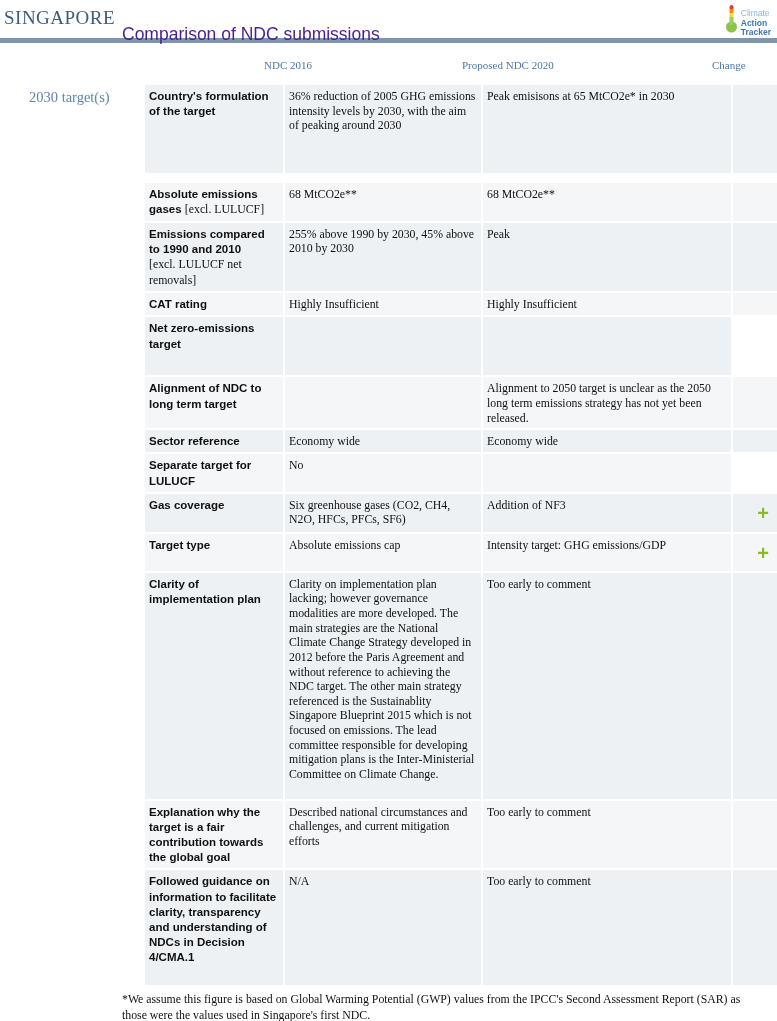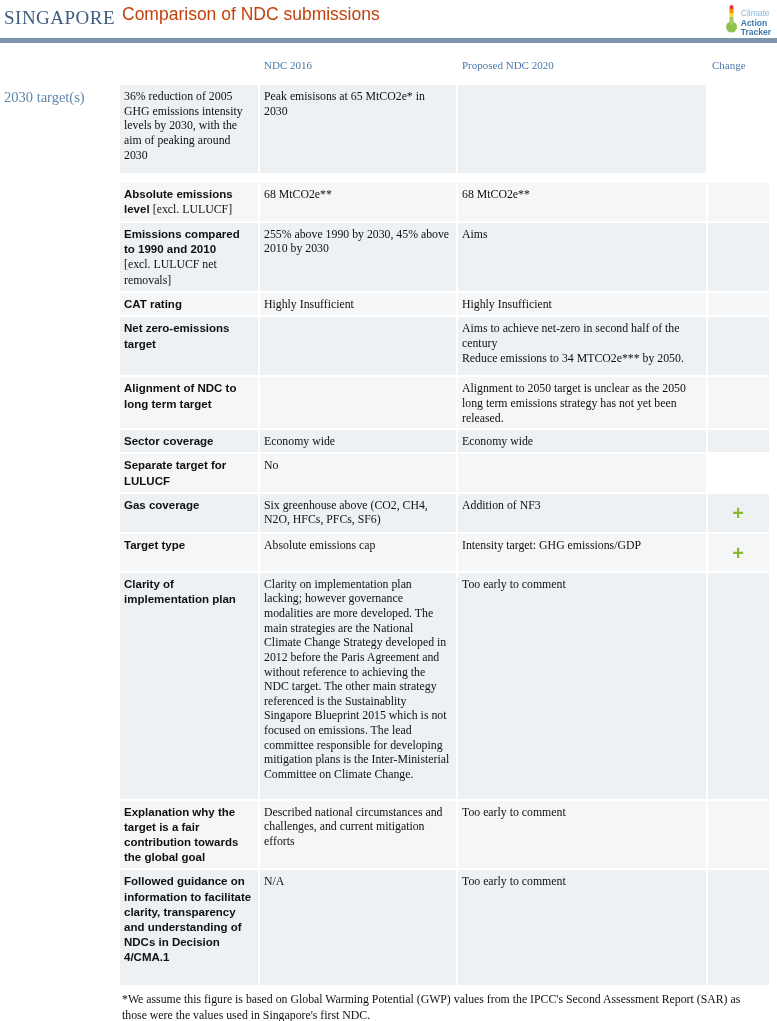--- a/index.html
+++ b/index.html
@@ -6,35 +6,35 @@
   .page {
     position:relative; width:777px; height:1021px; overflow:hidden;
     background:#ffffff; font-family:"Liberation Sans", sans-serif;
   }
   
   .masthead { position:relative; height:38px; }
   .country {
     position:absolute; left:4px; top:7px;
     font-family:"Liberation Serif", serif; font-size:19px; color:#3d5c7e; letter-spacing:.5px;
   }
-  .doc-title { position:absolute; left:122px; top:4px; font-size:17.5px; color:#c2410c; }
+  .doc-title { position:absolute; left:122px; top:24px; font-size:17.5px; color:#4c1d95; }
   .logo { position:absolute; top:3px; right:6px; display:flex; align-items:flex-end; gap:3px; }
   .logo-text { font-size:8.5px; line-height:1.08; }
   .logo-l1 { color:#8ab6d8; }
   .logo-l2, .logo-l3 { color:#3d78ad; font-weight:bold; }
   .top-bar { height:5px; background:#7e96ab; width:777px; }
   
   .col-headers {
     display:grid; margin-left:120px; width:649px;
     grid-template-columns:138px 196px 248px 61px; column-gap:2px;
     margin-top:16px; font-family:"Liberation Serif", serif; font-size:11px; color:#4a78a8;
   }
   .col-headers .h { padding-left:4px; }
   
-  .table-wrap { position:relative; margin-top:14px; }
+  .table-wrap { position:relative; margin-top:14px;margin-left:25px; }
   .section-label {
     position:absolute; left:4px; top:4px;
     font-family:"Liberation Serif", serif; font-size:14.5px; color:#5e86ab;
   }
   .trow {
     display:grid; grid-template-columns:138px 196px 248px 61px; column-gap:2px;
     margin-left:120px; width:649px; margin-bottom:2px;
   }
   .even .cell { background:#edf1f4; }
   .odd  .cell { background:#f4f6f8; }
@@ -87,77 +87,76 @@
     <div class="h"></div>
     <div class="h">NDC 2016</div>
     <div class="h">Proposed NDC 2020</div>
     <div class="h">Change</div>
   </div>
 
   <div class="table-wrap">
     <span class="section-label">2030 target(s)</span>
     <div id="table-rows">
   <div class="trow even" style="min-height: 88px; margin-bottom: 10px;">
+    <div class="cell lbl"><span class="lbl-main">Country's formulation of the target</span> </div>
     <div class="cell val v1">36% reduction of 2005 GHG emissions intensity levels by 2030, with the aim of peaking around 2030</div>
     <div class="cell val v2">Peak emisisons at 65 MtCO2e* in 2030</div>
     <div class="cell chg"></div>
   </div>
 
   <div class="trow odd" style="min-height: 30px;">
-    <div class="cell lbl"><span class="lbl-main">Absolute emissions level</span> <span class="lbl-sub">[excl. LULUCF]</span></div>
+    <div class="cell lbl"><span class="lbl-main">Absolute emissions gases</span> <span class="lbl-sub">[excl. LULUCF]</span></div>
     <div class="cell val v1">68 MtCO2e**</div>
     <div class="cell val v2">68 MtCO2e**</div>
     <div class="cell chg"></div>
   </div>
 
   <div class="trow even" style="min-height: 62px;">
     <div class="cell lbl"><span class="lbl-main">Emissions compared to 1990 and 2010</span> <span class="lbl-sub sub-block">[excl. LULUCF net removals]</span></div>
     <div class="cell val v1">255% above 1990 by 2030, 45% above 2010 by 2030</div>
-    <div class="cell val v2">Aims</div>
+    <div class="cell val v2">Peak</div>
     <div class="cell chg"></div>
   </div>
 
   <div class="trow odd" style="min-height: 22px;">
     <div class="cell lbl"><span class="lbl-main">CAT rating</span> </div>
     <div class="cell val v1">Highly Insufficient</div>
     <div class="cell val v2">Highly Insufficient</div>
     <div class="cell chg"></div>
   </div>
 
   <div class="trow even" style="min-height: 58px;">
     <div class="cell lbl"><span class="lbl-main">Net zero-emissions target</span> </div>
     <div class="cell val v1"></div>
-    <div class="cell val v2">Aims to achieve net-zero in second half of the century
-Reduce emissions to 34 MTCO2e*** by 2050.</div>
     <div class="cell chg"></div>
   </div>
 
   <div class="trow odd" style="min-height: 36px;">
     <div class="cell lbl"><span class="lbl-main">Alignment of NDC to long term target</span> </div>
     <div class="cell val v1"></div>
     <div class="cell val v2">Alignment to 2050 target is unclear as the 2050 long term emissions strategy has not yet been released.</div>
     <div class="cell chg"></div>
   </div>
 
   <div class="trow even" style="min-height: 19px;">
-    <div class="cell lbl"><span class="lbl-main">Sector coverage</span> </div>
+    <div class="cell lbl"><span class="lbl-main">Sector reference</span> </div>
     <div class="cell val v1">Economy wide</div>
     <div class="cell val v2">Economy wide</div>
     <div class="cell chg"></div>
   </div>
 
   <div class="trow odd" style="min-height: 30px;">
     <div class="cell lbl"><span class="lbl-main">Separate target for LULUCF</span> </div>
     <div class="cell val v1">No</div>
     <div class="cell chg"></div>
   </div>
 
   <div class="trow even" style="min-height: 38px;">
     <div class="cell lbl"><span class="lbl-main">Gas coverage</span> </div>
-    <div class="cell val v1">Six greenhouse above (CO2, CH4, N2O, HFCs, PFCs, SF6)</div>
+    <div class="cell val v1">Six greenhouse gases (CO2, CH4, N2O, HFCs, PFCs, SF6)</div>
     <div class="cell val v2">Addition of NF3</div>
     <div class="cell chg">
             <span class="plus">+</span>
           </div>
   </div>
 
   <div class="trow odd" style="min-height: 37px;">
     <div class="cell lbl"><span class="lbl-main">Target type</span> </div>
     <div class="cell val v2">Absolute emissions cap</div>
     <div class="cell val v1">Intensity target: GHG emissions/GDP</div>

